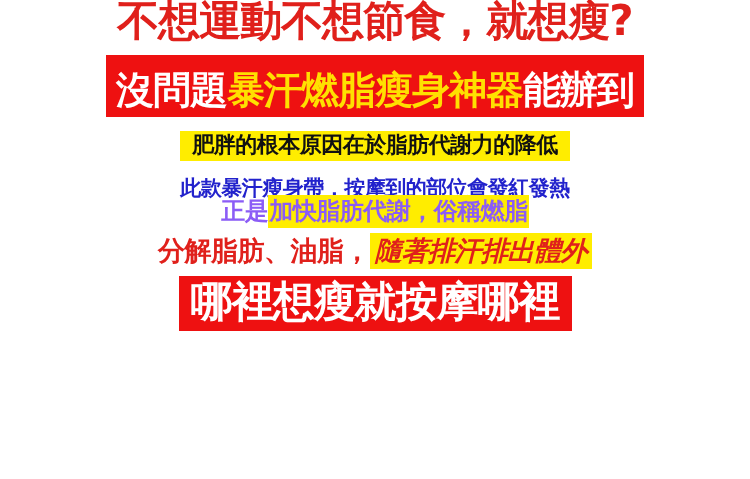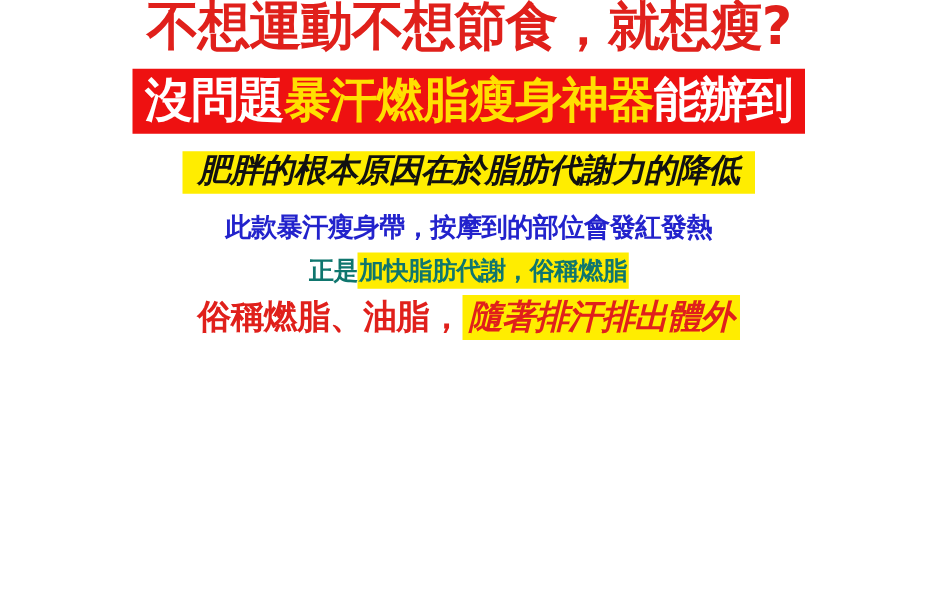--- a/index.html
+++ b/index.html
@@ -36,56 +36,54 @@
     font-weight: bold;
     color: #e0201b;
     letter-spacing: -1px;
   }
 
   
   .banner-red-top {
     margin-top: 13px;
     display: inline-block;
     background: #ee1111;
-    padding: 6px 10px 8px 10px;
+    padding: 16px 10px 8px 10px;
     font-size: 38px;
     font-weight: bold;
     letter-spacing: -1px;
   }
   .banner-red-top .white { color: #ffffff; }
   .banner-red-top .yellow { color: #ffe000; }
 
   
   .band-yellow {
     margin-top: 14px;
     display: inline-block;
     background: #ffed00;
     color: #111111;
     padding: 3px 12px 5px 12px;
-    font-size: 26px;
+    font-size: 22px;
     font-weight: bold;
     letter-spacing: -0.5px;
-    font-style: italic;
   }
 
   
   .blue-line {
     margin-top: 17px;
     font-size: 21px;
     font-weight: bold;
     color: #2222cc;
     letter-spacing: -0.5px;
   }
 
   
   .blue-line2 {
-    margin-top: 13px;
-    font-size: 20px;
+    font-size: 24px;
     font-weight: bold;
-    color: #0f766e;
+    color: #8b5cf6;
     letter-spacing: -0.5px;
   }
   .hl-yellow {
     background: #ffed00;
     padding: 2px 1px 3px 1px;
   }
 
   
   .red-line {
     margin-top: 14px;
@@ -141,18 +139,21 @@
 
   <div class="line blue-line">
     <span>此款暴汗瘦身帶，按摩到的部位會發紅發熱</span>
   </div>
 
   <div class="line blue-line2">
     <span>正是</span><span class="hl-yellow">加快脂肪代謝，俗稱燃脂</span>
   </div>
 
   <div class="line red-line">
-    <span>俗稱燃脂、油脂，</span><span class="hl-yellow">隨著排汗排出體外</span>
+    <span>分解脂肪、油脂，</span><span class="hl-yellow">隨著排汗排出體外</span>
   </div>
 
 
+  <div class="line">
+    <span class="banner-red-bottom">哪裡想瘦就按摩哪裡</span>
+  </div>
 
 </div>
 
 </body></html>

